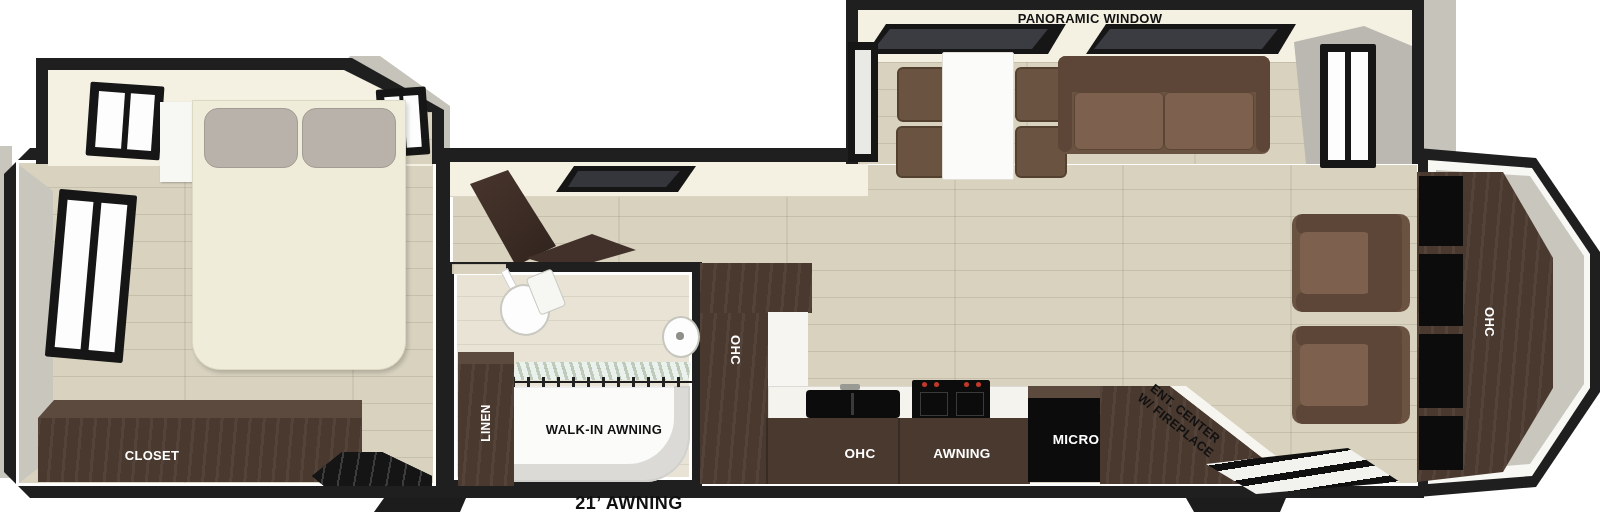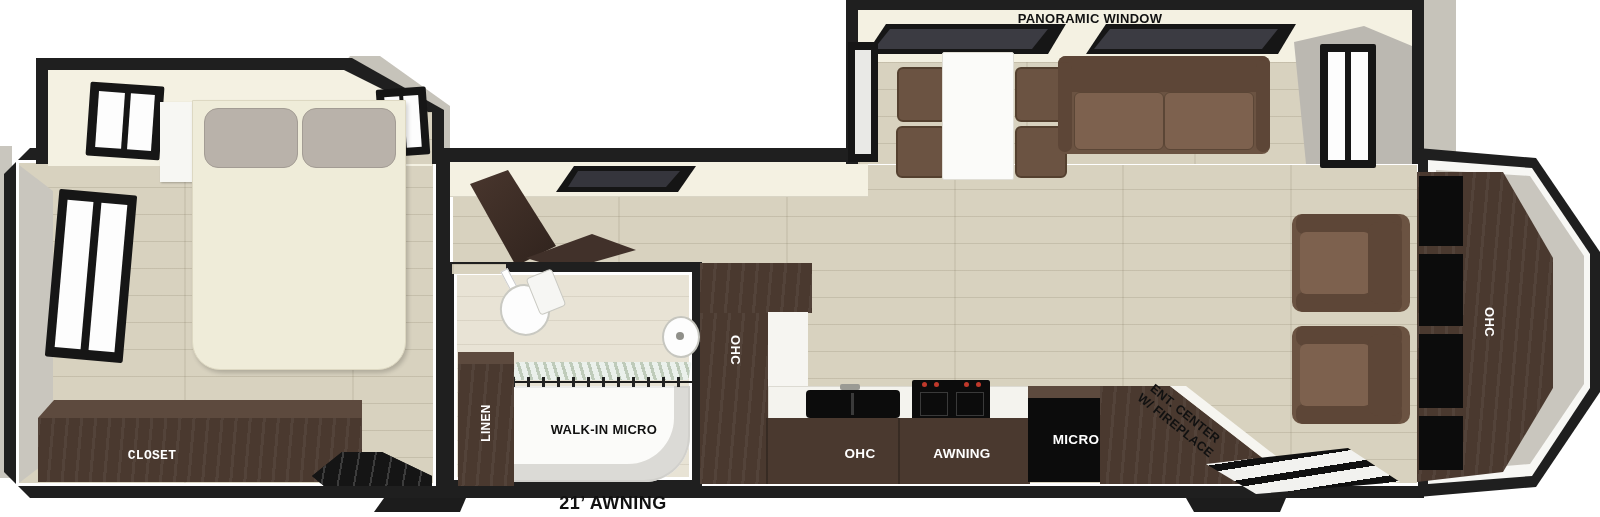--- a/index.html
+++ b/index.html
@@ -75,21 +75,21 @@
   </div>
 
   <div class="abs" style="left:160px;top:102px;width:32px;height:80px;background:#f7f7f3;box-shadow:1px 1px 2px rgba(0,0,0,.25);"></div>
   <div class="abs" style="left:192px;top:100px;width:212px;height:268px;background:#efecd9;
               border:1px solid #ddd8c2;border-radius:0 0 28px 28px;box-shadow:2px 3px 4px rgba(0,0,0,.18);"></div>
   <div class="abs" style="left:204px;top:108px;width:92px;height:58px;background:#b9b2aa;border:1px solid #a39c94;border-radius:14px;"></div>
   <div class="abs" style="left:302px;top:108px;width:92px;height:58px;background:#b9b2aa;border:1px solid #a39c94;border-radius:14px;"></div>
 
   <div class="abs dkwood2" style="left:38px;top:400px;width:324px;height:18px;clip-path:polygon(16px 0,324px 0,324px 18px,0 18px);"></div>
   <div class="abs dkwood" style="left:38px;top:418px;width:324px;height:64px;"></div>
-  <div class="lbl lbl-w" style="left:92px;top:446px;width:120px;height:18px;font-size:13px;font-family:Liberation Mono, monospace;">CLOSET</div>
+  <div class="lbl lbl-w" style="left:92px;top:446px;width:120px;height:18px;font-size:13px;">CLOSET</div>
 
   <div class="abs" style="left:312px;top:452px;width:120px;height:34px;background:#151515;
               clip-path:polygon(30px 0,70px 0,120px 24px,120px 34px,12px 34px,0 24px);
               background-image:repeating-linear-gradient(100deg,#151515 0 14px,#3c3c3c 14px 16px);"></div>
 
   <div class="abs" style="left:460px;top:170px;width:96px;height:96px;background:linear-gradient(135deg,#4a372e,#30231d);
               clip-path:polygon(10px 14px,48px 0,96px 76px,56px 96px);"></div>
   <div class="abs" style="left:526px;top:234px;width:110px;height:36px;background:#41312a;
               clip-path:polygon(0 24px,66px 0,110px 16px,40px 36px);"></div>
 
@@ -101,21 +101,21 @@
   <div class="abs" style="left:532px;top:272px;width:26px;height:38px;background:#f6f6f3;border:1px solid #c9c9c2;border-radius:4px;transform:rotate(-22deg);"></div>
   <div class="abs" style="left:662px;top:316px;width:34px;height:38px;background:#fdfdfd;border:2px solid #c6c6bf;border-radius:50%;"></div>
   <div class="abs" style="left:676px;top:332px;width:8px;height:8px;background:#8f8f89;border-radius:50%;"></div>
   <div class="abs" style="left:458px;top:386px;width:232px;height:96px;background:#fbfbf9;border-radius:0 0 46px 4px;
               box-shadow:inset -16px -18px 0 rgba(160,158,150,.35), inset 0 0 0 2px #ececea;"></div>
   <div class="abs" style="left:514px;top:362px;width:176px;height:18px;border-radius:2px;transform:skewX(-10deg);
               background:repeating-linear-gradient(65deg,rgba(150,180,160,.5) 0 3px,rgba(235,242,238,.9) 3px 8px);"></div>
   <div class="abs" style="left:512px;top:381px;width:180px;height:2px;background:#1c1c1c;"></div>
   <div class="abs" style="left:512px;top:377px;width:180px;height:10px;
               background:repeating-linear-gradient(90deg,#222 0 3px,transparent 3px 15px);"></div>
-  <div class="lbl" style="left:516px;top:420px;width:176px;height:18px;font-size:13px;">WALK-IN MICRO</div>
+  <div class="lbl" style="left:516px;top:420px;width:176px;height:18px;font-size:13px;">WALK-IN AWNING</div>
 
   <div class="abs dkwood2" style="left:458px;top:352px;width:56px;height:12px;"></div>
   <div class="abs dkwood" style="left:458px;top:364px;width:56px;height:122px;"></div>
   <div class="lbl lbl-w" style="left:458px;top:413px;width:56px;height:20px;font-size:12px;transform:rotate(-90deg);">LINEN</div>
 
   <div class="abs dkwood" style="left:700px;top:263px;width:112px;height:50px;"></div>
   <div class="abs dkwood" style="left:700px;top:313px;width:68px;height:171px;"></div>
   <div class="lbl lbl-w" style="left:706px;top:340px;width:60px;height:20px;font-size:13px;transform:rotate(90deg);">OHC</div>
   <div class="abs" style="left:768px;top:312px;width:40px;height:80px;background:#f6f5f1;"></div>
   <div class="abs" style="left:768px;top:386px;width:262px;height:34px;background:#f4f3ee;border:1px solid #dcdad2;"></div>
@@ -216,15 +216,15 @@
   <div class="abs appliance" style="left:1419px;top:254px;width:44px;height:72px;"></div>
   <div class="abs appliance" style="left:1419px;top:334px;width:44px;height:74px;"></div>
   <div class="abs appliance" style="left:1419px;top:416px;width:44px;height:54px;"></div>
   <div class="lbl lbl-w" style="left:1460px;top:312px;width:60px;height:20px;font-size:13px;transform:rotate(90deg);">OHC</div>
 
   <div class="abs" style="left:374px;top:498px;width:92px;height:14px;background:#1c1c1c;
               clip-path:polygon(10px 0,92px 0,86px 14px,0 14px);"></div>
   <div class="abs" style="left:1186px;top:498px;width:100px;height:14px;background:#1c1c1c;
               clip-path:polygon(0 0,100px 0,94px 14px,8px 14px);"></div>
 
-  <div class="lbl" style="left:528px;top:491px;width:170px;height:24px;font-size:18px;letter-spacing:.5px;">21’ AWNING</div>
+  <div class="lbl" style="left:544px;top:491px;width:170px;height:24px;font-size:18px;letter-spacing:.5px;">21’ AWNING</div>
 
 </div>
 
 </body></html>

